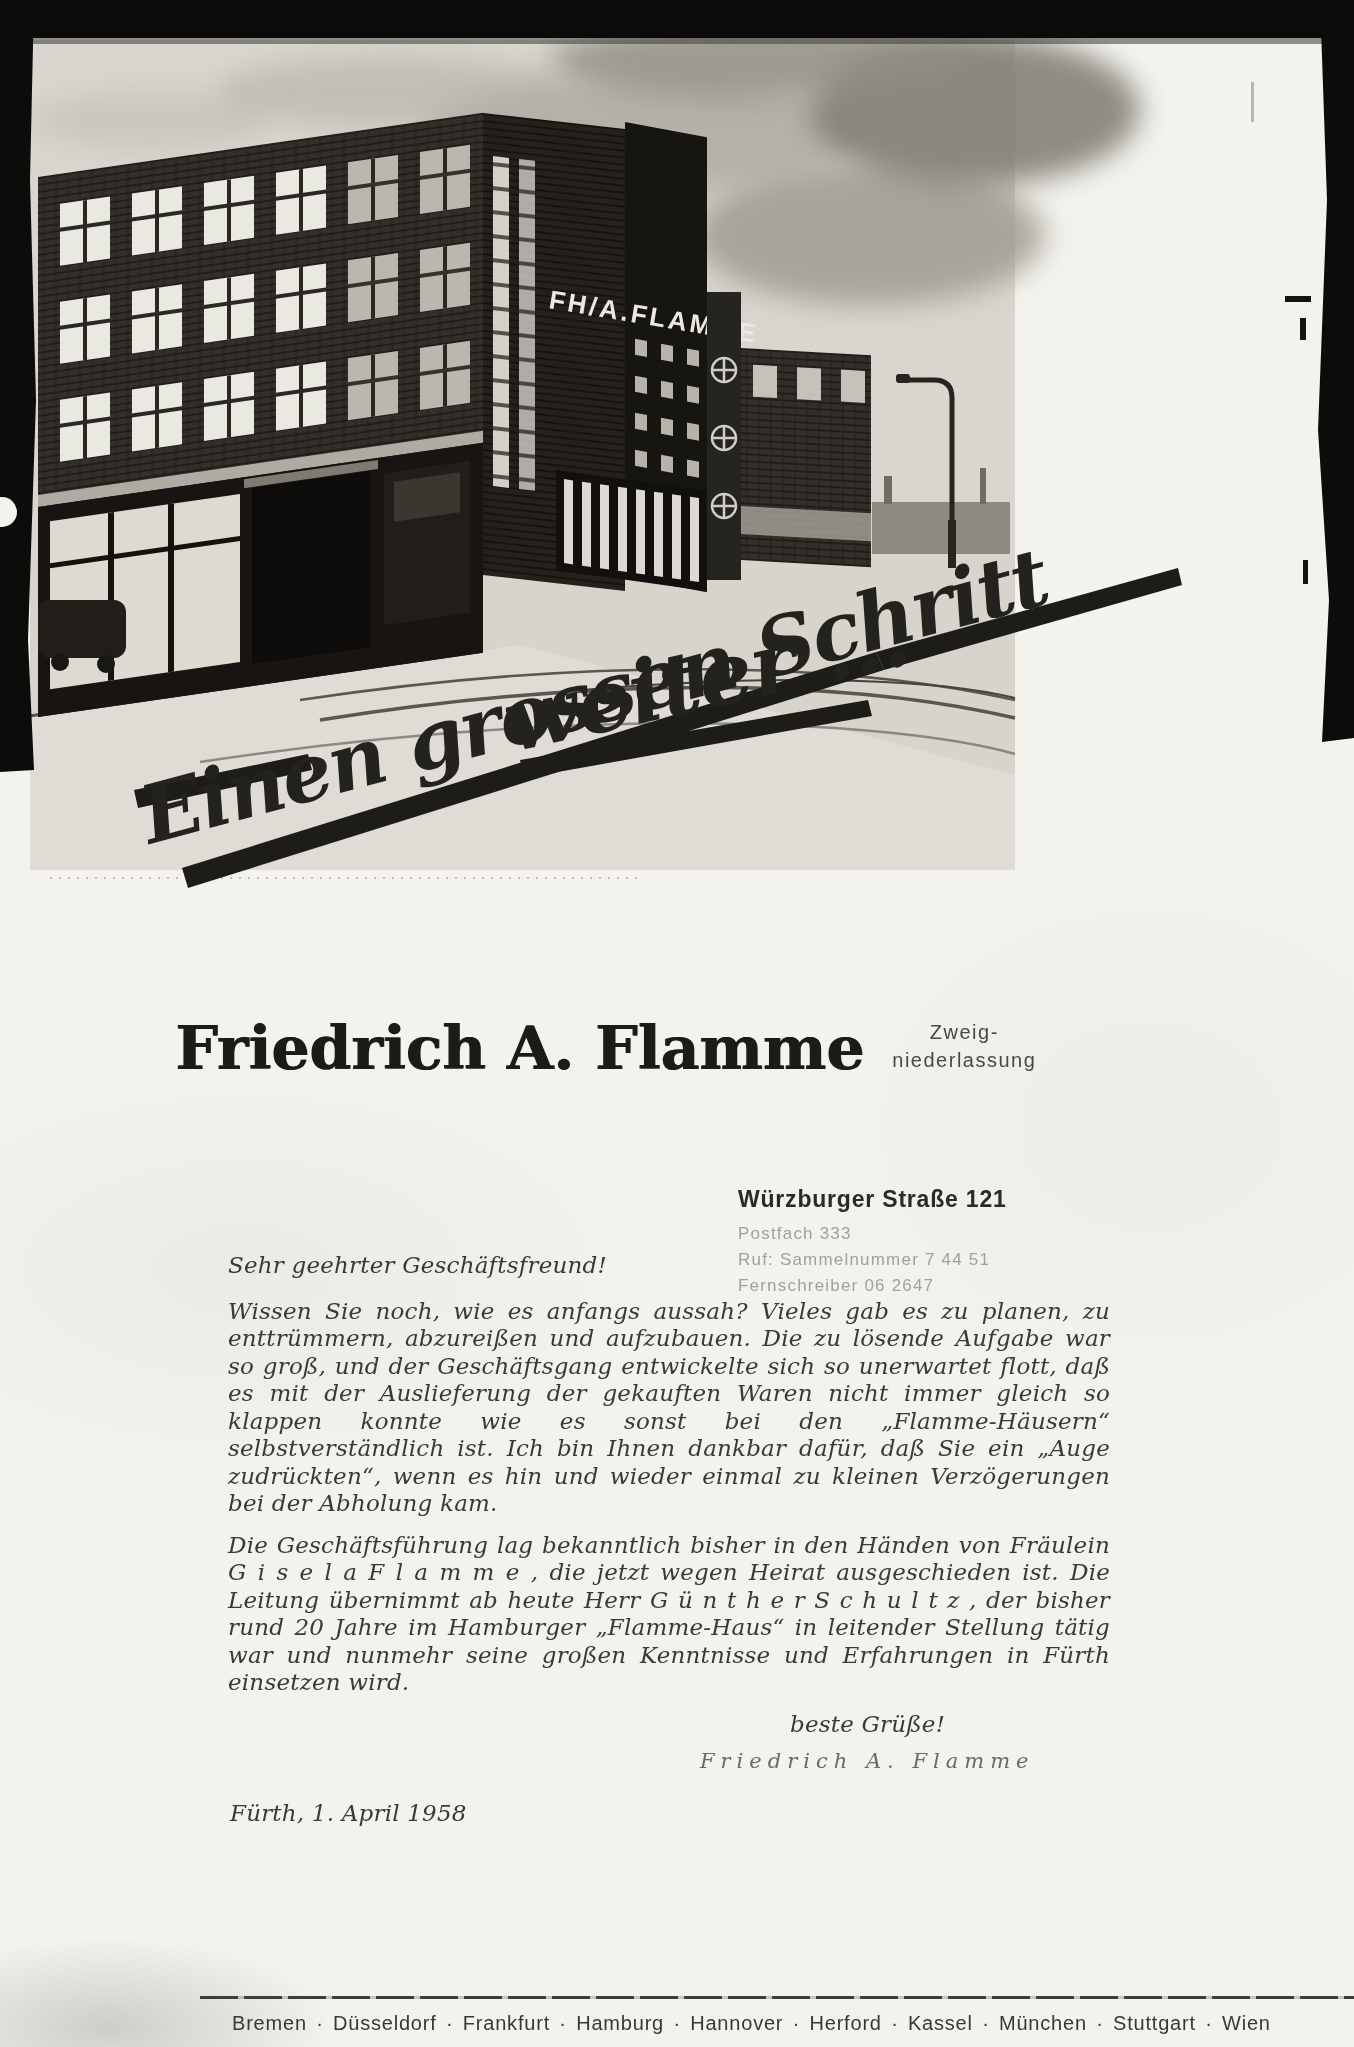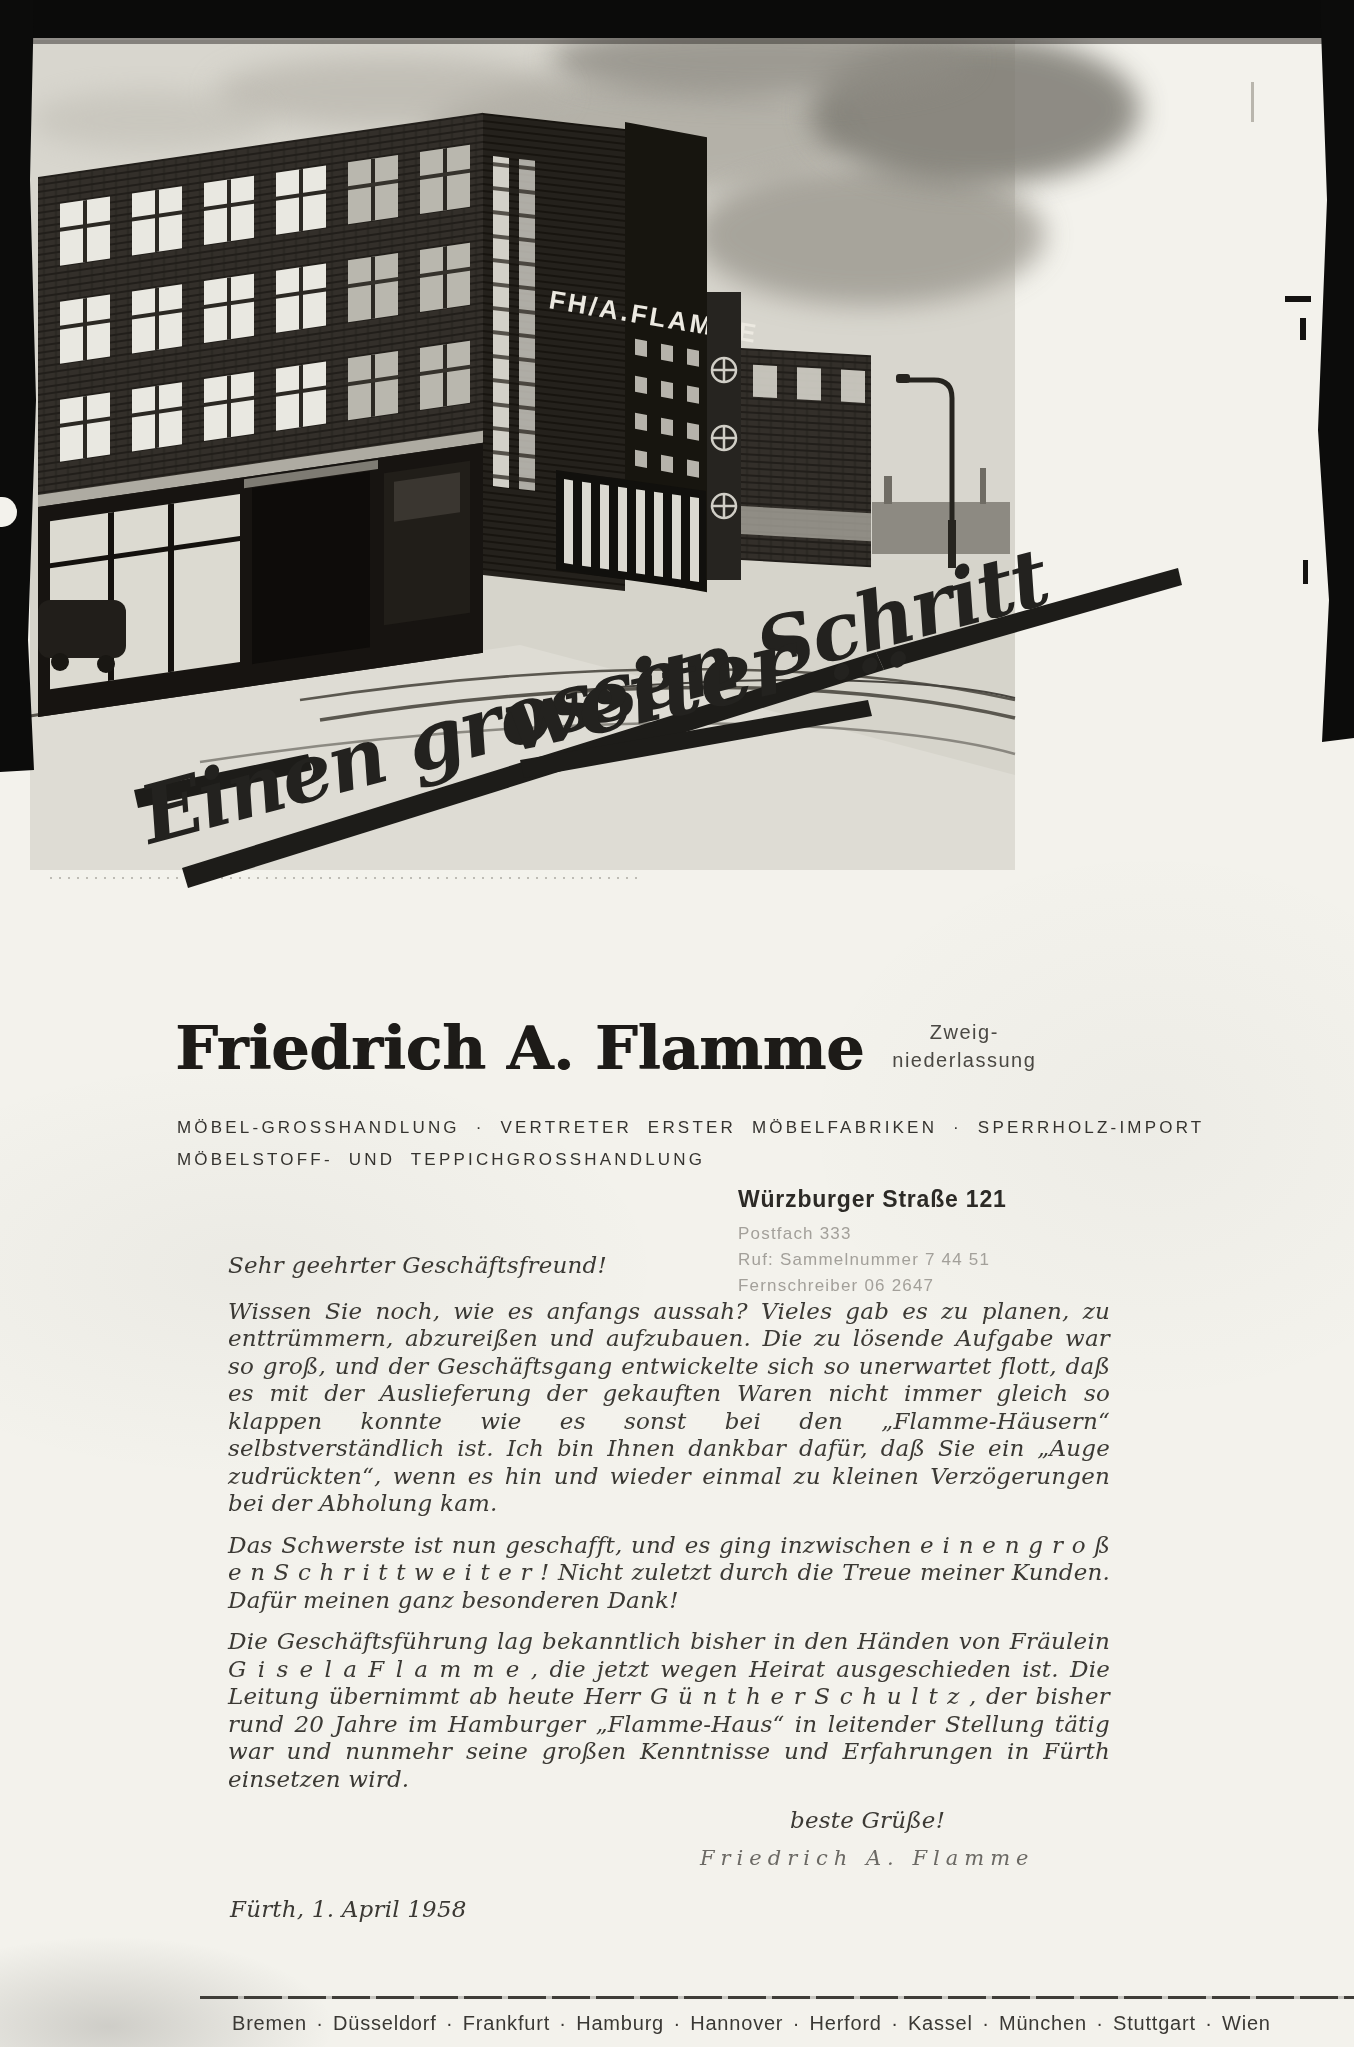--- a/index.html
+++ b/index.html
@@ -247,36 +247,31 @@
   </svg>
 
   <div class="letterhead">
     <span class="fraktur">Friedrich A. Flamme</span>
     <span class="branch">
       <span>Zweig-</span><br>
       <span>niederlassung</span>
     </span>
   </div>
 
-  <div class="bizlines">
-    <div>MÖBEL-GROSSHANDLUNG · VERTRETER ERSTER MÖBELFABRIKEN · SPERRHOLZ-IMPORT</div>
-    <div>MÖBELSTOFF- UND TEPPICHGROSSHANDLUNG</div>
-  </div>
 
   <div class="contact">
     <div class="addr">Würzburger Straße 121</div>
     <div class="faint">Postfach 333</div>
     <div class="faint">Ruf: Sammelnummer 7 44 51</div>
     <div class="faint">Fernschreiber 06 2647</div>
   </div>
 
   <div class="body-col">
     <p class="salutation">Sehr geehrter Geschäftsfreund!</p>
     <p>Wissen Sie noch, wie es anfangs aussah? Vieles gab es zu planen, zu enttrümmern, abzureißen und aufzubauen. Die zu lösende Aufgabe war so groß, und der Geschäftsgang entwickelte sich so unerwartet flott, daß es mit der Auslieferung der gekauften Waren nicht immer gleich so klappen konnte wie es sonst bei den „Flamme-Häusern“ selbstverständlich ist. Ich bin Ihnen dankbar dafür, daß Sie ein „Auge zudrückten“, wenn es hin und wieder einmal zu kleinen Verzögerungen bei der Abholung kam.</p>
-    <p>Das Schwerste ist nun geschafft, und es ging inzwischen e i n e n  g r o ß e n  S c h r i t t  w e i t e r !  Nicht zuletzt durch die Treue meiner Kunden. Dafür meinen ganz besonderen Dank!</p>
     <p>Die Geschäftsführung lag bekanntlich bisher in den Händen von Fräulein G i s e l a  F l a m m e ,  die jetzt wegen Heirat ausgeschieden ist. Die Leitung übernimmt ab heute Herr G ü n t h e r  S c h u l t z ,  der bisher rund 20 Jahre im Hamburger „Flamme-Haus“ in leitender Stellung tätig war und nunmehr seine großen Kenntnisse und Erfahrungen in Fürth einsetzen wird.</p>
     <div class="closing-right">beste Grüße!</div>
     <div class="signature">Friedrich A. Flamme</div>
     <p class="dateline">Fürth, 1. April 1958</p>
   </div>
 
   <div class="footer-rule"></div>
   <div class="footer-cities">Bremen · Düsseldorf · Frankfurt · Hamburg · Hannover · Herford · Kassel · München · Stuttgart · Wien</div>
 
 </div>

